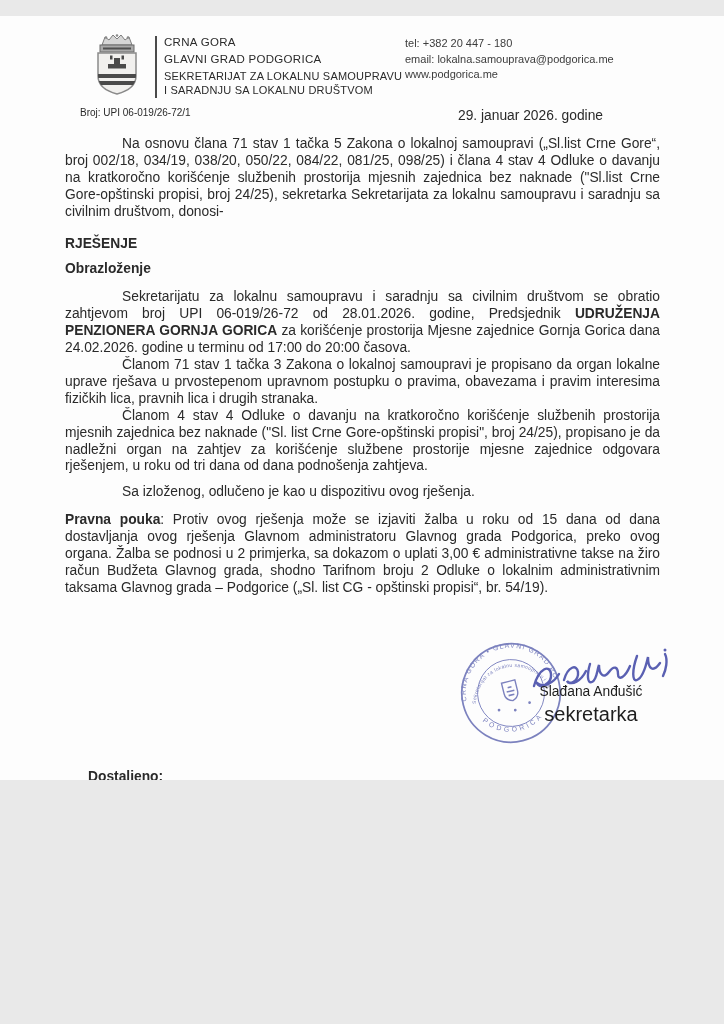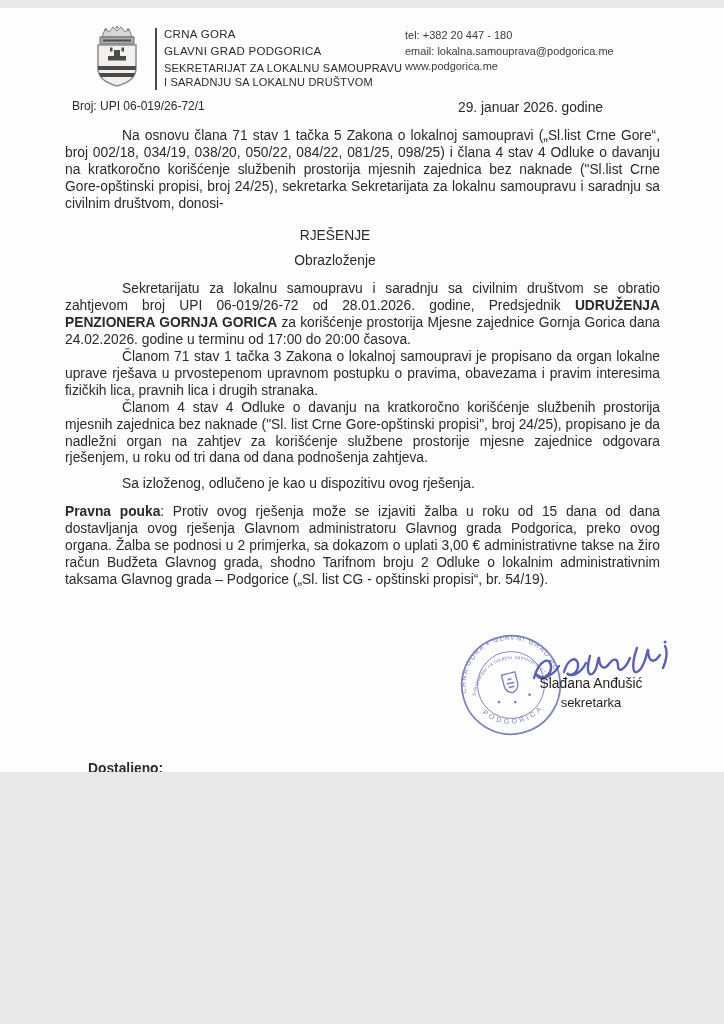--- a/index.html
+++ b/index.html
@@ -1,43 +1,43 @@
 <!DOCTYPE html>
 <html><head>
 <meta charset="utf-8">
 <style>
   html,body{margin:0;padding:0;background:#e9e9e9;}
   .page{
     position:relative;width:724px;height:764px;background:#fdfdfd;
     font-family:"Liberation Sans",sans-serif;color:#2a2a2a;overflow:hidden;
-    margin:8px auto;
+    margin:16px auto;
   }
   
   .logo{position:absolute;left:88px;top:15px;width:58px;height:68px;}
   .header-divider{position:absolute;left:155px;top:20px;width:1.5px;height:62px;background:#4a4a4a;}
   .org-block{position:absolute;left:164px;top:20px;}
   .org-l1{font-size:11.5px;letter-spacing:.3px;margin-bottom:5px;}
   .org-l2{font-size:11.5px;letter-spacing:.3px;margin-bottom:5px;}
   .org-l3,.org-l4{font-size:11px;line-height:13.5px;letter-spacing:.2px;}
   .contact-block{position:absolute;left:405px;top:20px;font-size:11px;line-height:15.5px;color:#3c3c3c;}
-  .ref-number{position:absolute;left:72px;top:91px;font-size:12px;}
+  .ref-number{position:absolute;left:80px;top:91px;font-size:10px;}
   .ref-date{position:absolute;left:458px;top:92px;font-size:13.8px;}
   
   .body-text{position:absolute;left:65px;top:120px;width:595px;font-size:13.8px;line-height:16.9px;text-align:justify;}
   .body-text p{margin:0;text-indent:57px;}
-  .center-heading{text-align:center;font-weight:normal;text-indent:0 !important;margin:15px 55px 9px 0 !important;}
+  .center-heading{text-align:left;font-weight:bold;text-indent:0 !important;margin:15px 55px 9px 0 !important;}
   .h2{margin:4px 55px 11px 0 !important;}
   .p-conclusion{margin-top:9px !important;}
   .p-legal{margin-top:11px !important;text-indent:0 !important;}
   
   .sig-area{position:absolute;left:440px;top:616px;width:260px;height:150px;}
   .stamp{position:absolute;left:12px;top:2px;width:118px;height:118px;opacity:.85;}
   .scribble{position:absolute;left:86px;top:12px;width:148px;height:58px;}
   .sig-name{position:absolute;left:66px;top:52px;width:170px;text-align:center;font-size:13.8px;color:#1e1e1e;}
-  .sig-title{position:absolute;left:66px;top:71px;width:170px;text-align:center;font-size:13px;color:#1e1e1e;}
+  .sig-title{position:absolute;left:66px;top:71px;width:170px;text-align:center;font-size:20px;color:#1e1e1e;}
   
   .distribution{position:absolute;left:65px;top:750px;font-size:13.8px;line-height:21px;}
   .dist-title{padding-left:23px;font-weight:bold;}
 </style>
 </head>
 <body>
 
 <div class="page">
 
   <svg class="logo" viewBox="0 0 58 68">

